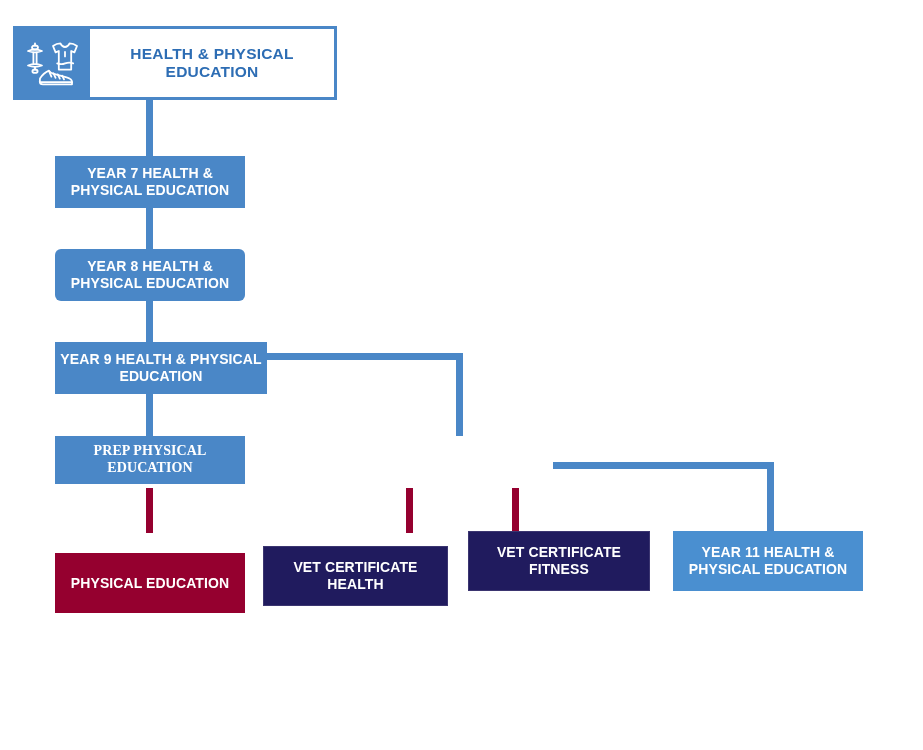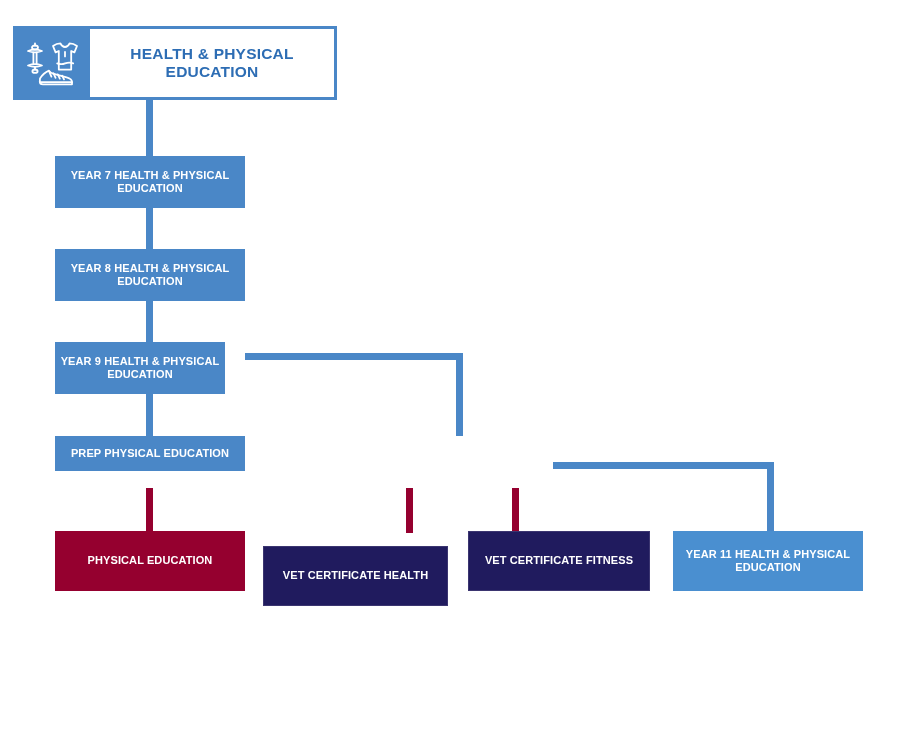--- a/index.html
+++ b/index.html
@@ -70,30 +70,30 @@
 
   
   .node {
     position: absolute;
     box-sizing: border-box;
     display: flex;
     align-items: center;
     justify-content: center;
     text-align: center;
     color: #ffffff;
-    font-size: 11px;
+    font-size: 14px;
     font-weight: bold;
     line-height: 1.2;
     letter-spacing: 0.1px;
     padding: 0 5px;
     z-index: 3;
   }
   .node.blue    { background: #4a87c7; }
   .node.lblue   { background: #4a8fd0; }
-  .node.maroon  { background: #95002f; }
+  .node.maroon  { background: #95002f; margin-top: 22px; }
   .node.navy    { background: #201b5e; border: 1px solid #3b3570; }
 </style>
 </head>
 <body>
 
 <div id="diagram">
 
   <div class="conn conn-blue" style="left:146px; top:100px; width:7px; height:56px;"></div>
 
   <div class="conn conn-blue" style="left:146px; top:208px; width:7px; height:41px;"></div>
@@ -137,25 +137,25 @@
           <path d="M26 33.2 l2.4 5.4 M30.4 35.2 l2.2 4.6 M34.8 36.4 l2 4.2 M39.2 37.6 l1.8 3.8"></path>
           <path d="M17.4 44.2 h31.6"></path>
         </g>
       </svg>
     </div>
     <div class="header-label">HEALTH &amp; PHYSICAL EDUCATION</div>
   </div>
 
   <div class="node blue" style="left:55px; top:156px; width:190px; height:52px;">YEAR 7 HEALTH &amp; PHYSICAL EDUCATION</div>
 
-  <div class="node blue" style="left:55px; top:249px; width:190px; height:52px;">YEAR 8 HEALTH &amp; PHYSICAL EDUCATION</div>
+  <div class="node blue" style="left:55px; top:249px; width:190px; height:52px;border-radius:6px;">YEAR 8 HEALTH &amp; PHYSICAL EDUCATION</div>
 
-  <div class="node blue" style="left:55px; top:342px; width:170px; height:52px;">YEAR 9 HEALTH &amp; PHYSICAL EDUCATION</div>
+  <div class="node blue" style="left:55px; top:342px; width:212px; height:52px;">YEAR 9 HEALTH &amp; PHYSICAL EDUCATION</div>
 
-  <div class="node blue" style="left:55px; top:436px; width:190px; height:35px;">PREP PHYSICAL EDUCATION</div>
+  <div class="node blue" style="left:55px; top:436px; width:190px; height:48px;font-family:Liberation Serif, serif;">PREP PHYSICAL EDUCATION</div>
 
 
   <div class="node maroon" style="left:55px; top:531px; width:190px; height:60px;">PHYSICAL EDUCATION</div>
 
   <div class="node navy" style="left:263px; top:531px; width:185px; height:60px;margin-top:15px;">VET CERTIFICATE HEALTH</div>
 
   <div class="node navy" style="left:468px; top:531px; width:182px; height:60px;">VET CERTIFICATE FITNESS</div>
 
   <div class="node lblue" style="left:673px; top:531px; width:190px; height:60px;">YEAR 11 HEALTH &amp; PHYSICAL EDUCATION</div>
 

